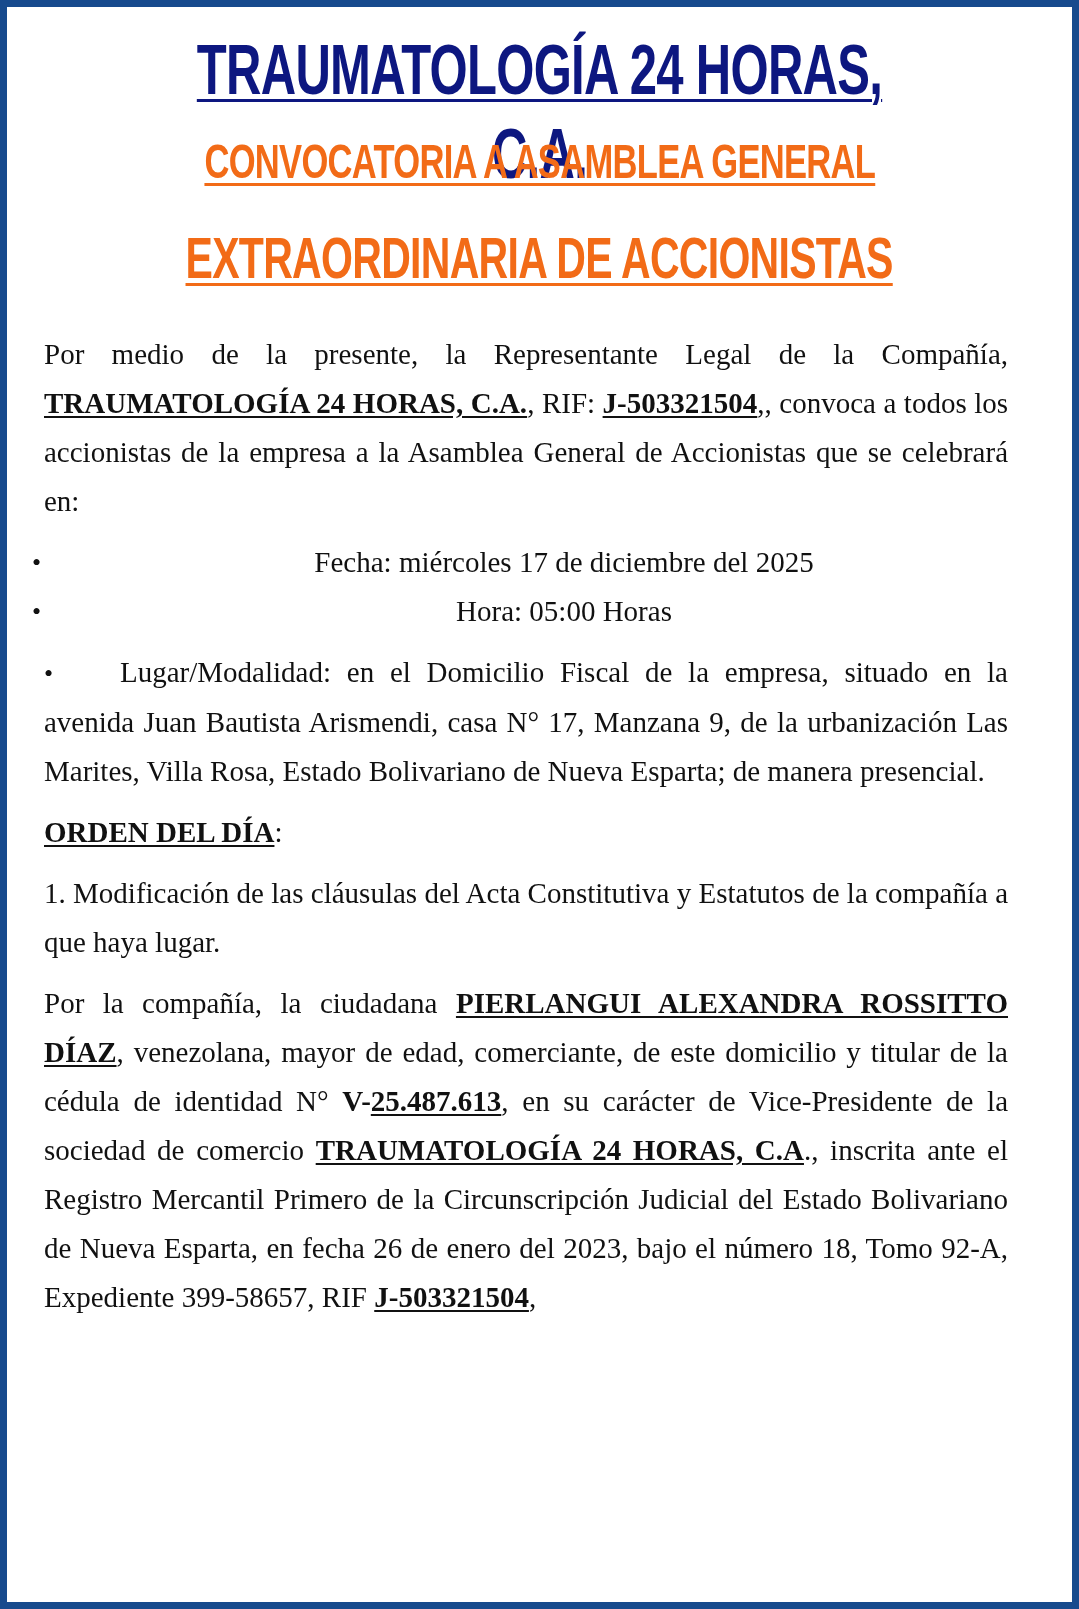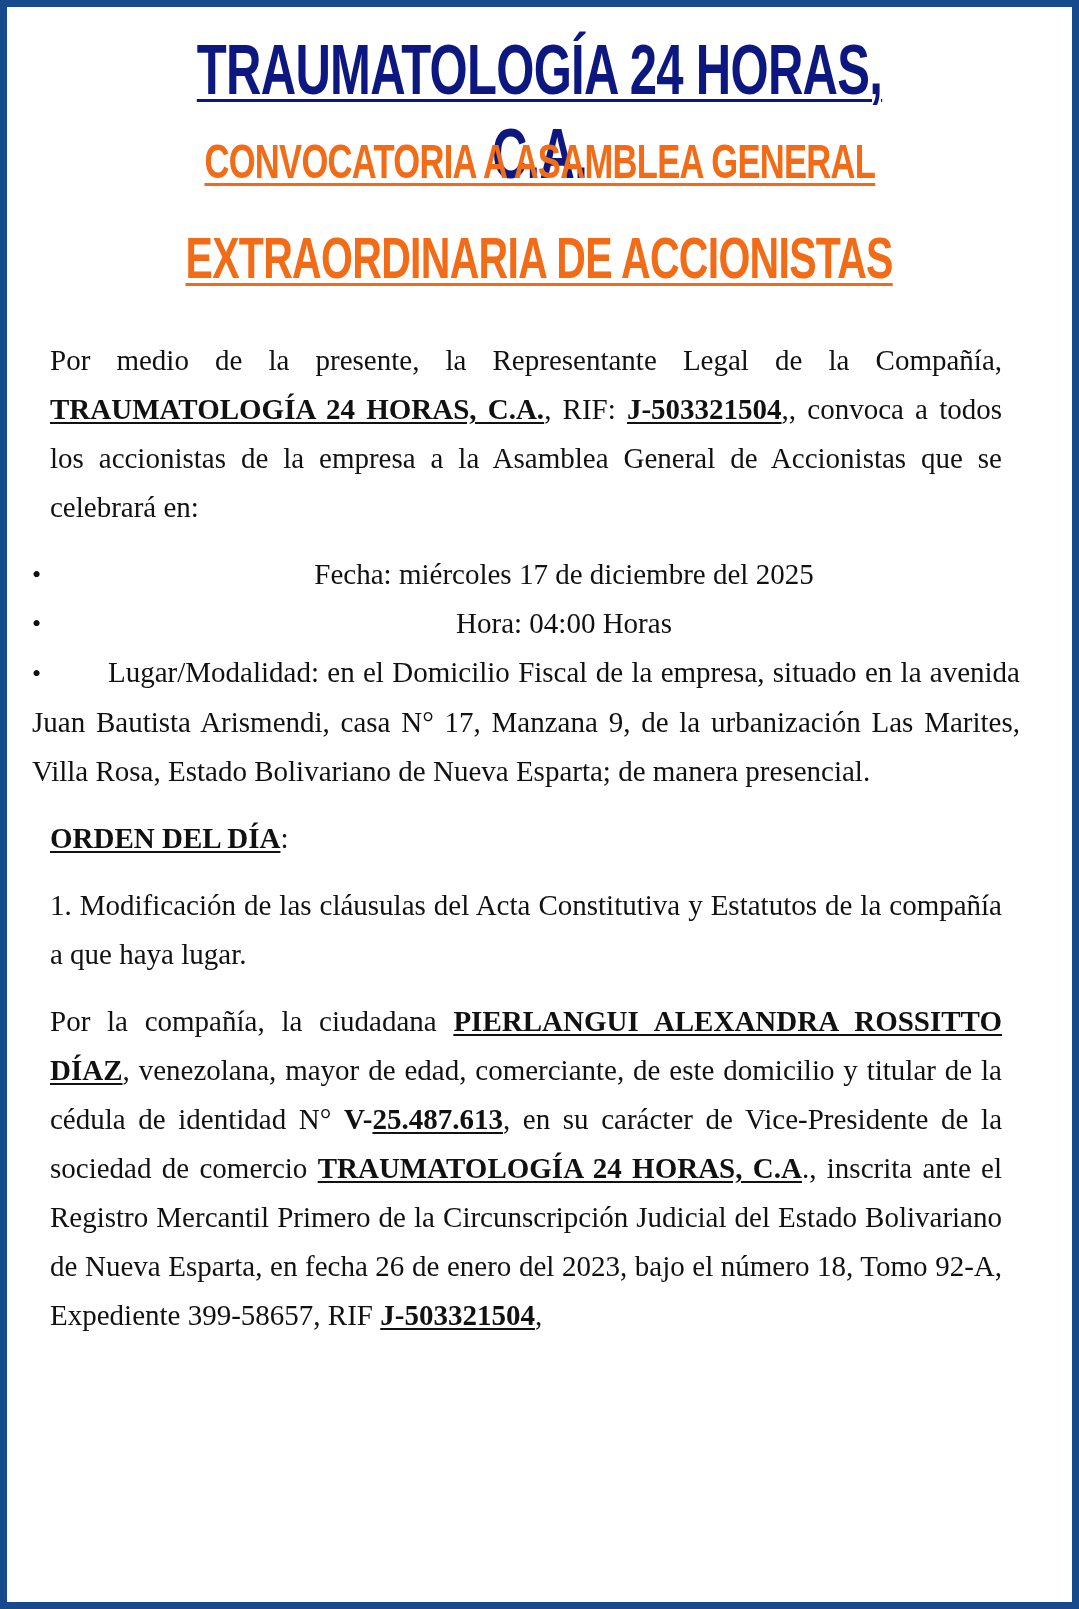--- a/index.html
+++ b/index.html
@@ -22,28 +22,28 @@
   .h1 span { transform:scaleX(0.70); }
   .h2 { top:124px; color:#f26b17; font-size:48px; line-height:76px; }
   .h3 { top:220px; color:#f26b17; font-size:57px; line-height:76px; }
   .h2 span, .h3 span { transform:scaleX(0.72); }
 
   .body {
     position:absolute; left:32px; top:318px; width:988px;
     font-family:"Liberation Serif", serif; font-size:29px; line-height:49px;
     color:#111111;
   }
-  .p { margin:18px; text-align:justify; }
+  .p { margin:12px; text-align:justify; }
   .p.last { text-align-last:left; }
   .b { font-weight:bold; text-decoration:underline; text-underline-offset:3px; }
   .bold { font-weight:bold; }
   .bullet { display:flex; margin:0; }
   .bullet .dot { width:76px; flex:0 0 76px; font-size:26px; }
   .bullet .txt { flex:1;text-align:center; }
-  .wrap-bullet { margin:0; text-align:justify;font-family:Liberation Serif, serif; }
+  .wrap-bullet { margin:12px; text-align:justify;font-family:Liberation Serif, serif; }
   .wrap-bullet .dot { display:inline-block; width:76px; font-size:26px; }
 </style>
 </head>
 <body>
 
 <div class="frame"></div>
 
 <div class="heading h1">
   <span>TRAUMATOLOGÍA 24 HORAS, C.A.</span>
 </div>
@@ -56,21 +56,21 @@
 
 <div class="body">
   <p class="p last"><span>Por medio de la presente, la Representante Legal de la Compañía, </span><span class="b">TRAUMATOLOGÍA 24 HORAS, C.A.</span><span>, RIF: </span><span class="b">J-503321504</span><span>,, convoca a todos los accionistas de la empresa a la Asamblea General de Accionistas que se celebrará en:</span></p>
 
   <p class="bullet">
       <span class="dot">•</span>
       <span class="txt">Fecha: miércoles 17 de diciembre del 2025</span>
     </p>
   <p class="bullet">
       <span class="dot">•</span>
-      <span class="txt">Hora: 04:00 Horas</span>
+      <span class="txt">Hora: 05:00 Horas</span>
     </p>
   <p class="wrap-bullet p last"><span class="dot">•</span><span>Lugar/Modalidad: en el Domicilio Fiscal de la empresa, situado en la avenida Juan Bautista Arismendi, casa N° 17, Manzana 9, de la urbanización Las Marites, Villa Rosa, Estado Bolivariano de Nueva Esparta; de manera presencial.</span></p>
 
   <p class="p last"><span class="b">ORDEN DEL DÍA</span><span>:</span></p>
 
 
   <p class="p last">1. Modificación de las cláusulas del Acta Constitutiva y Estatutos de la compañía a que haya lugar.</p>
 
 
   <p class="p last"><span>Por la compañía, la ciudadana </span><span class="b">PIERLANGUI ALEXANDRA ROSSITTO DÍAZ</span><span>, venezolana, mayor de edad, comerciante, de este domicilio y titular de la cédula de identidad N° </span><span class="bold">V-</span><span class="b">25.487.613</span><span>, en su carácter de Vice-Presidente de la sociedad de comercio </span><span class="b">TRAUMATOLOGÍA 24 HORAS, C.A</span><span>., inscrita ante el Registro Mercantil Primero de la Circunscripción Judicial del Estado Bolivariano de Nueva Esparta, en fecha 26 de enero del 2023, bajo el número 18, Tomo 92-A, Expediente 399-58657, RIF </span><span class="b">J-503321504</span><span>,</span></p>

